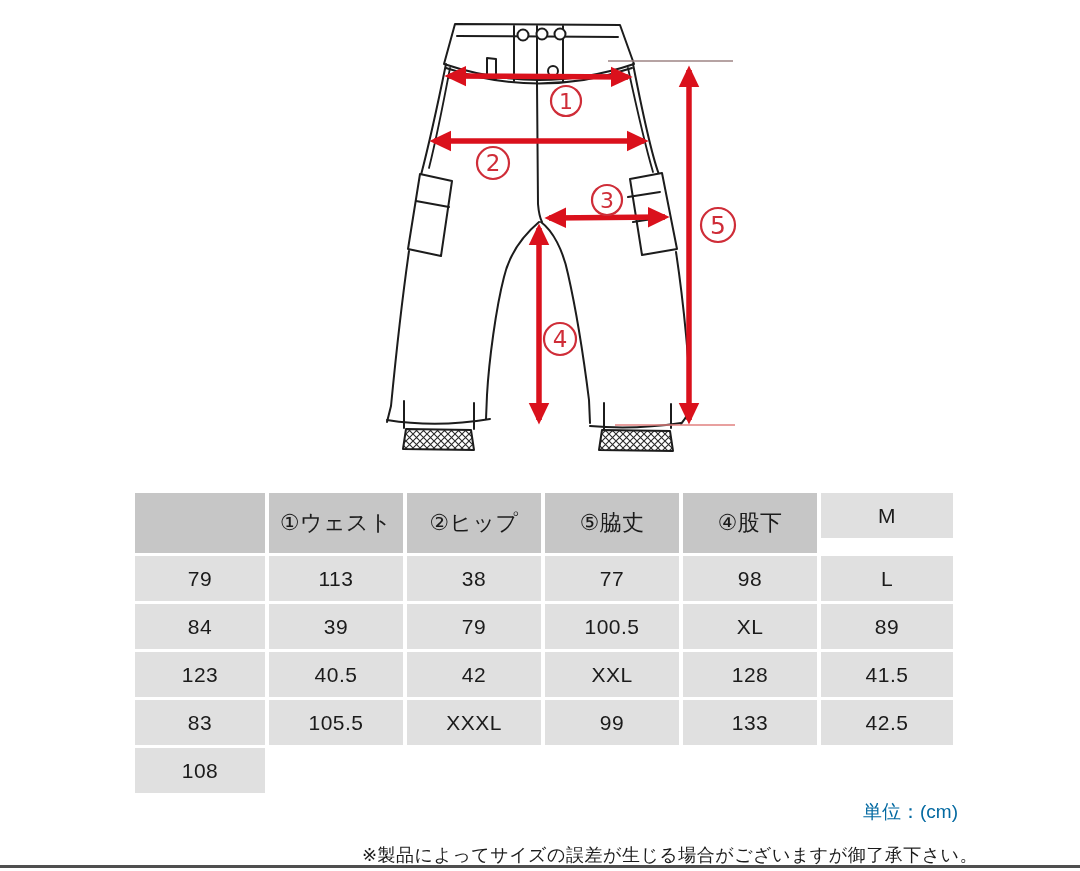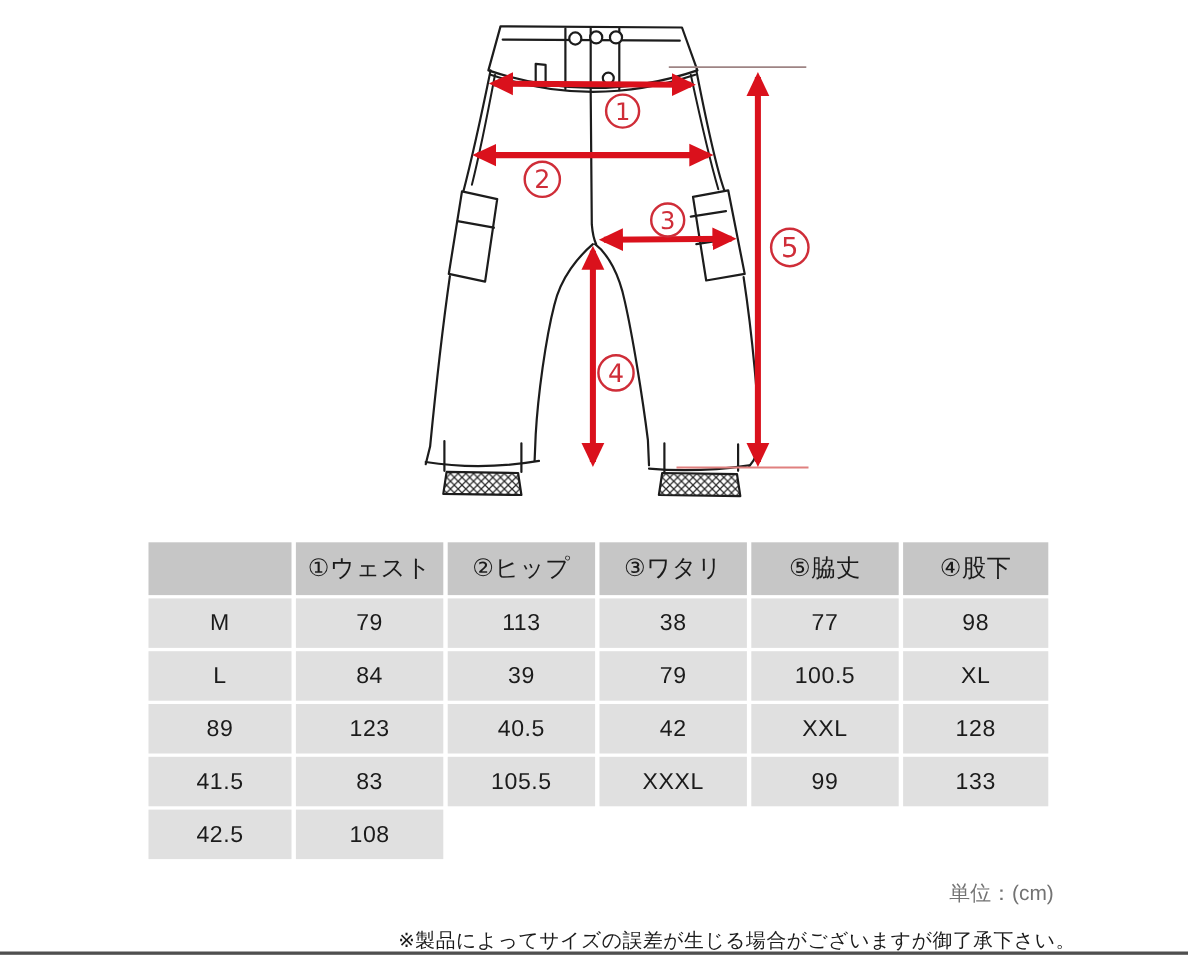--- a/index.html
+++ b/index.html
@@ -13,25 +13,25 @@
   .size-table{
     position:absolute;left:135px;top:493px;
     display:grid;
     grid-template-columns:130px 134px 134px 134px 134px 132px;
     gap:3px 4px;
   }
   .cell{
     display:flex;align-items:center;justify-content:center;
     font-size:21px;line-height:1;color:#1b1b1b;letter-spacing:0.5px;
   }
-  .th{background:#c6c6c6;height:48px;font-size:22px;}
+  .th{background:#c6c6c6;height:60px;font-size:22px;}
   .td{background:#e0e0e0;height:45px;}
   .unit-note{
     position:absolute;top:799px;right:122px;
-    font-size:19px;color:#737373;
+    font-size:19px;color:#0369a1;
   }
   .disclaimer{
     position:absolute;left:362px;top:843px;
     font-size:18px;color:#1b1b1b;letter-spacing:0.5px;
   }
   .bottom-rule{
     position:absolute;left:0;top:865px;width:1080px;height:3px;background:#4f4f4f;
   }
   text.callout-num{
     fill:#cf2d38;
@@ -136,21 +136,20 @@
         <text class="callout-num" x="718" y="234" stroke="none" font-size="25">5</text>
       </g>
     </g>
   </svg>
 
   <div class="size-table">
 
     <div class="cell th"></div>
     <div class="cell th">①ウェスト</div>
     <div class="cell th">②ヒップ</div>
-    <div class="cell th">③ワタリ</div>
     <div class="cell th">⑤脇丈</div>
     <div class="cell th">④股下</div>
 
     <div class="cell td">M</div>
     <div class="cell td">79</div>
     <div class="cell td">113</div>
     <div class="cell td">38</div>
     <div class="cell td">77</div>
     <div class="cell td">98</div>
 

